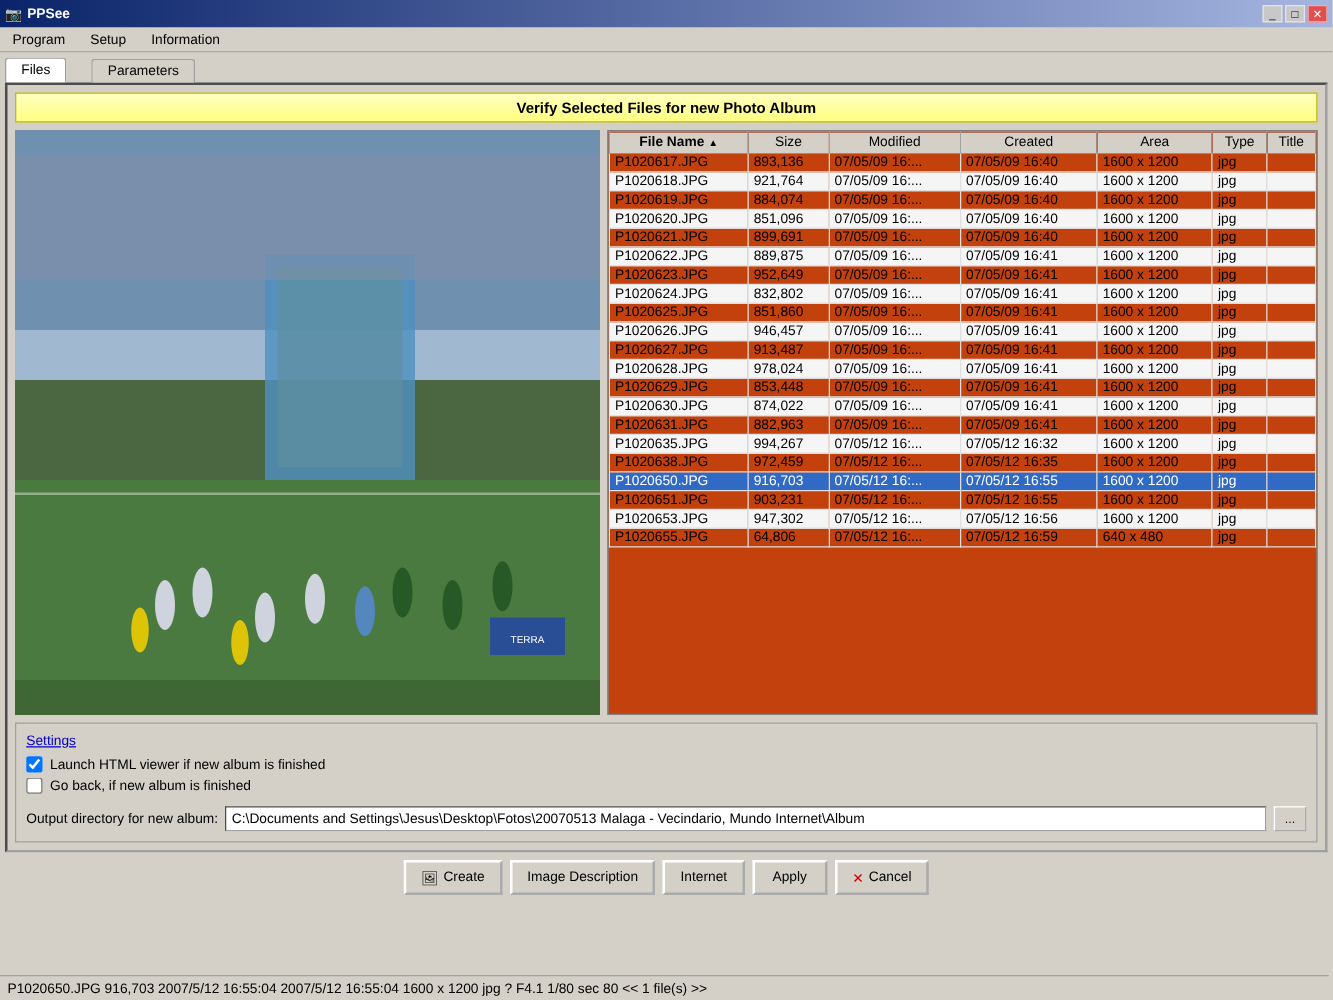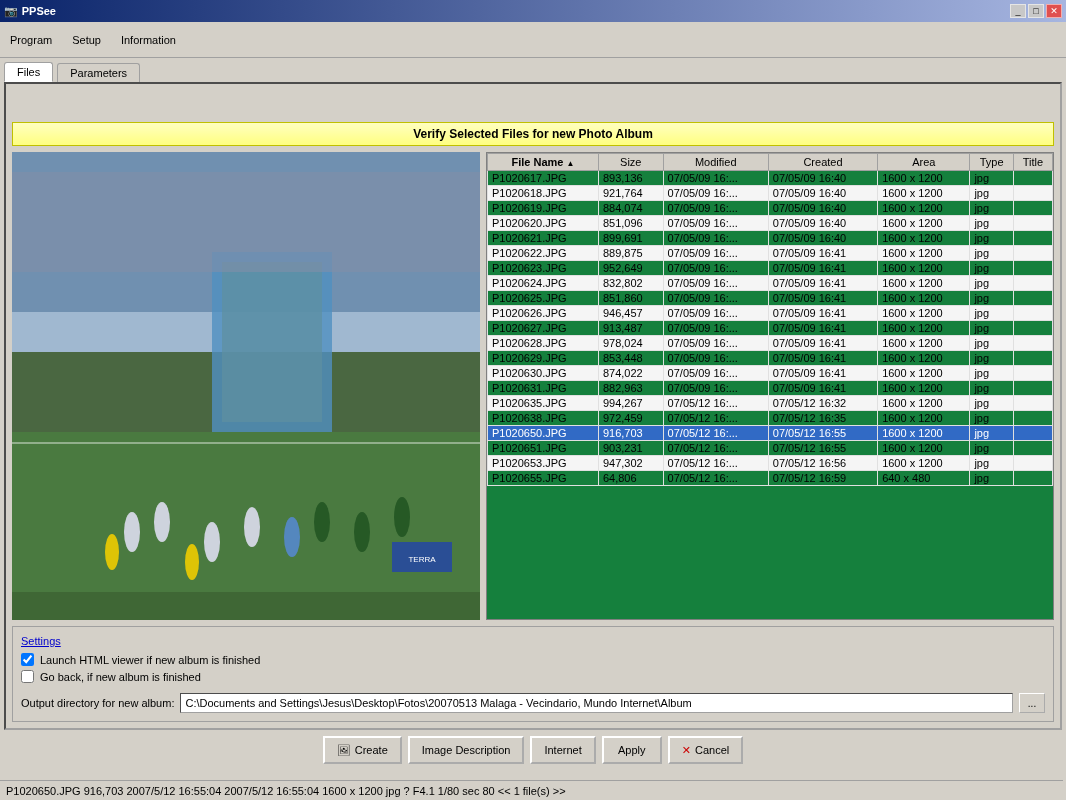--- a/index.html
+++ b/index.html
@@ -46,35 +46,35 @@
       color: #000;
     }
     .win-btn.close { background: #e05050; color: white; }
     
     .menu-bar {
       background: #d4d0c8;
       display: flex;
       align-items: center;
       padding: 2px 4px;
       border-bottom: 1px solid #a0a0a0;
-      height: 36px;
+      height: 20px;
       gap: 8px;
     }
     .menu-item {
       padding: 1px 6px;
       cursor: pointer;
       font-size: 11px;
     }
     
     .tab-bar {
       background: #d4d0c8;
       display: flex;
       align-items: flex-end;
       padding: 4px 4px 0;
-      gap: 4px;
+      gap: 20px;
     }
     .tab {
       padding: 3px 12px;
       border: 1px solid #a0a0a0;
       border-bottom: none;
       background: #d4d0c8;
       cursor: pointer;
       font-size: 11px;
       border-radius: 3px 3px 0 0;
     }
@@ -92,42 +92,41 @@
     }
     
     .header-banner {
       background: linear-gradient(to bottom, #ffffc0, #ffff80);
       border: 1px solid #c0c000;
       text-align: center;
       padding: 4px;
       font-weight: bold;
       font-size: 12px;
       margin-bottom: 6px;
-      margin-top: 32px;
     }
     
     .content-area {
       display: flex;
       gap: 6px;
       height: 468px;
     }
     
     .image-preview {
       width: 468px;
       min-width: 468px;
       height: 468px;
       background: #84cc16;
       overflow: hidden;
       position: relative;
     }
     
     .file-table-container {
       flex: 1;
       border: 1px solid #808080;
-      background: #15803d;
+      background: #c2410c;
       overflow-y: auto;
       overflow-x: hidden;
     }
     .file-table {
       width: 100%;
       border-collapse: collapse;
       font-size: 11px;
     }
     .file-table thead tr {
       background: #d4d0c8;

